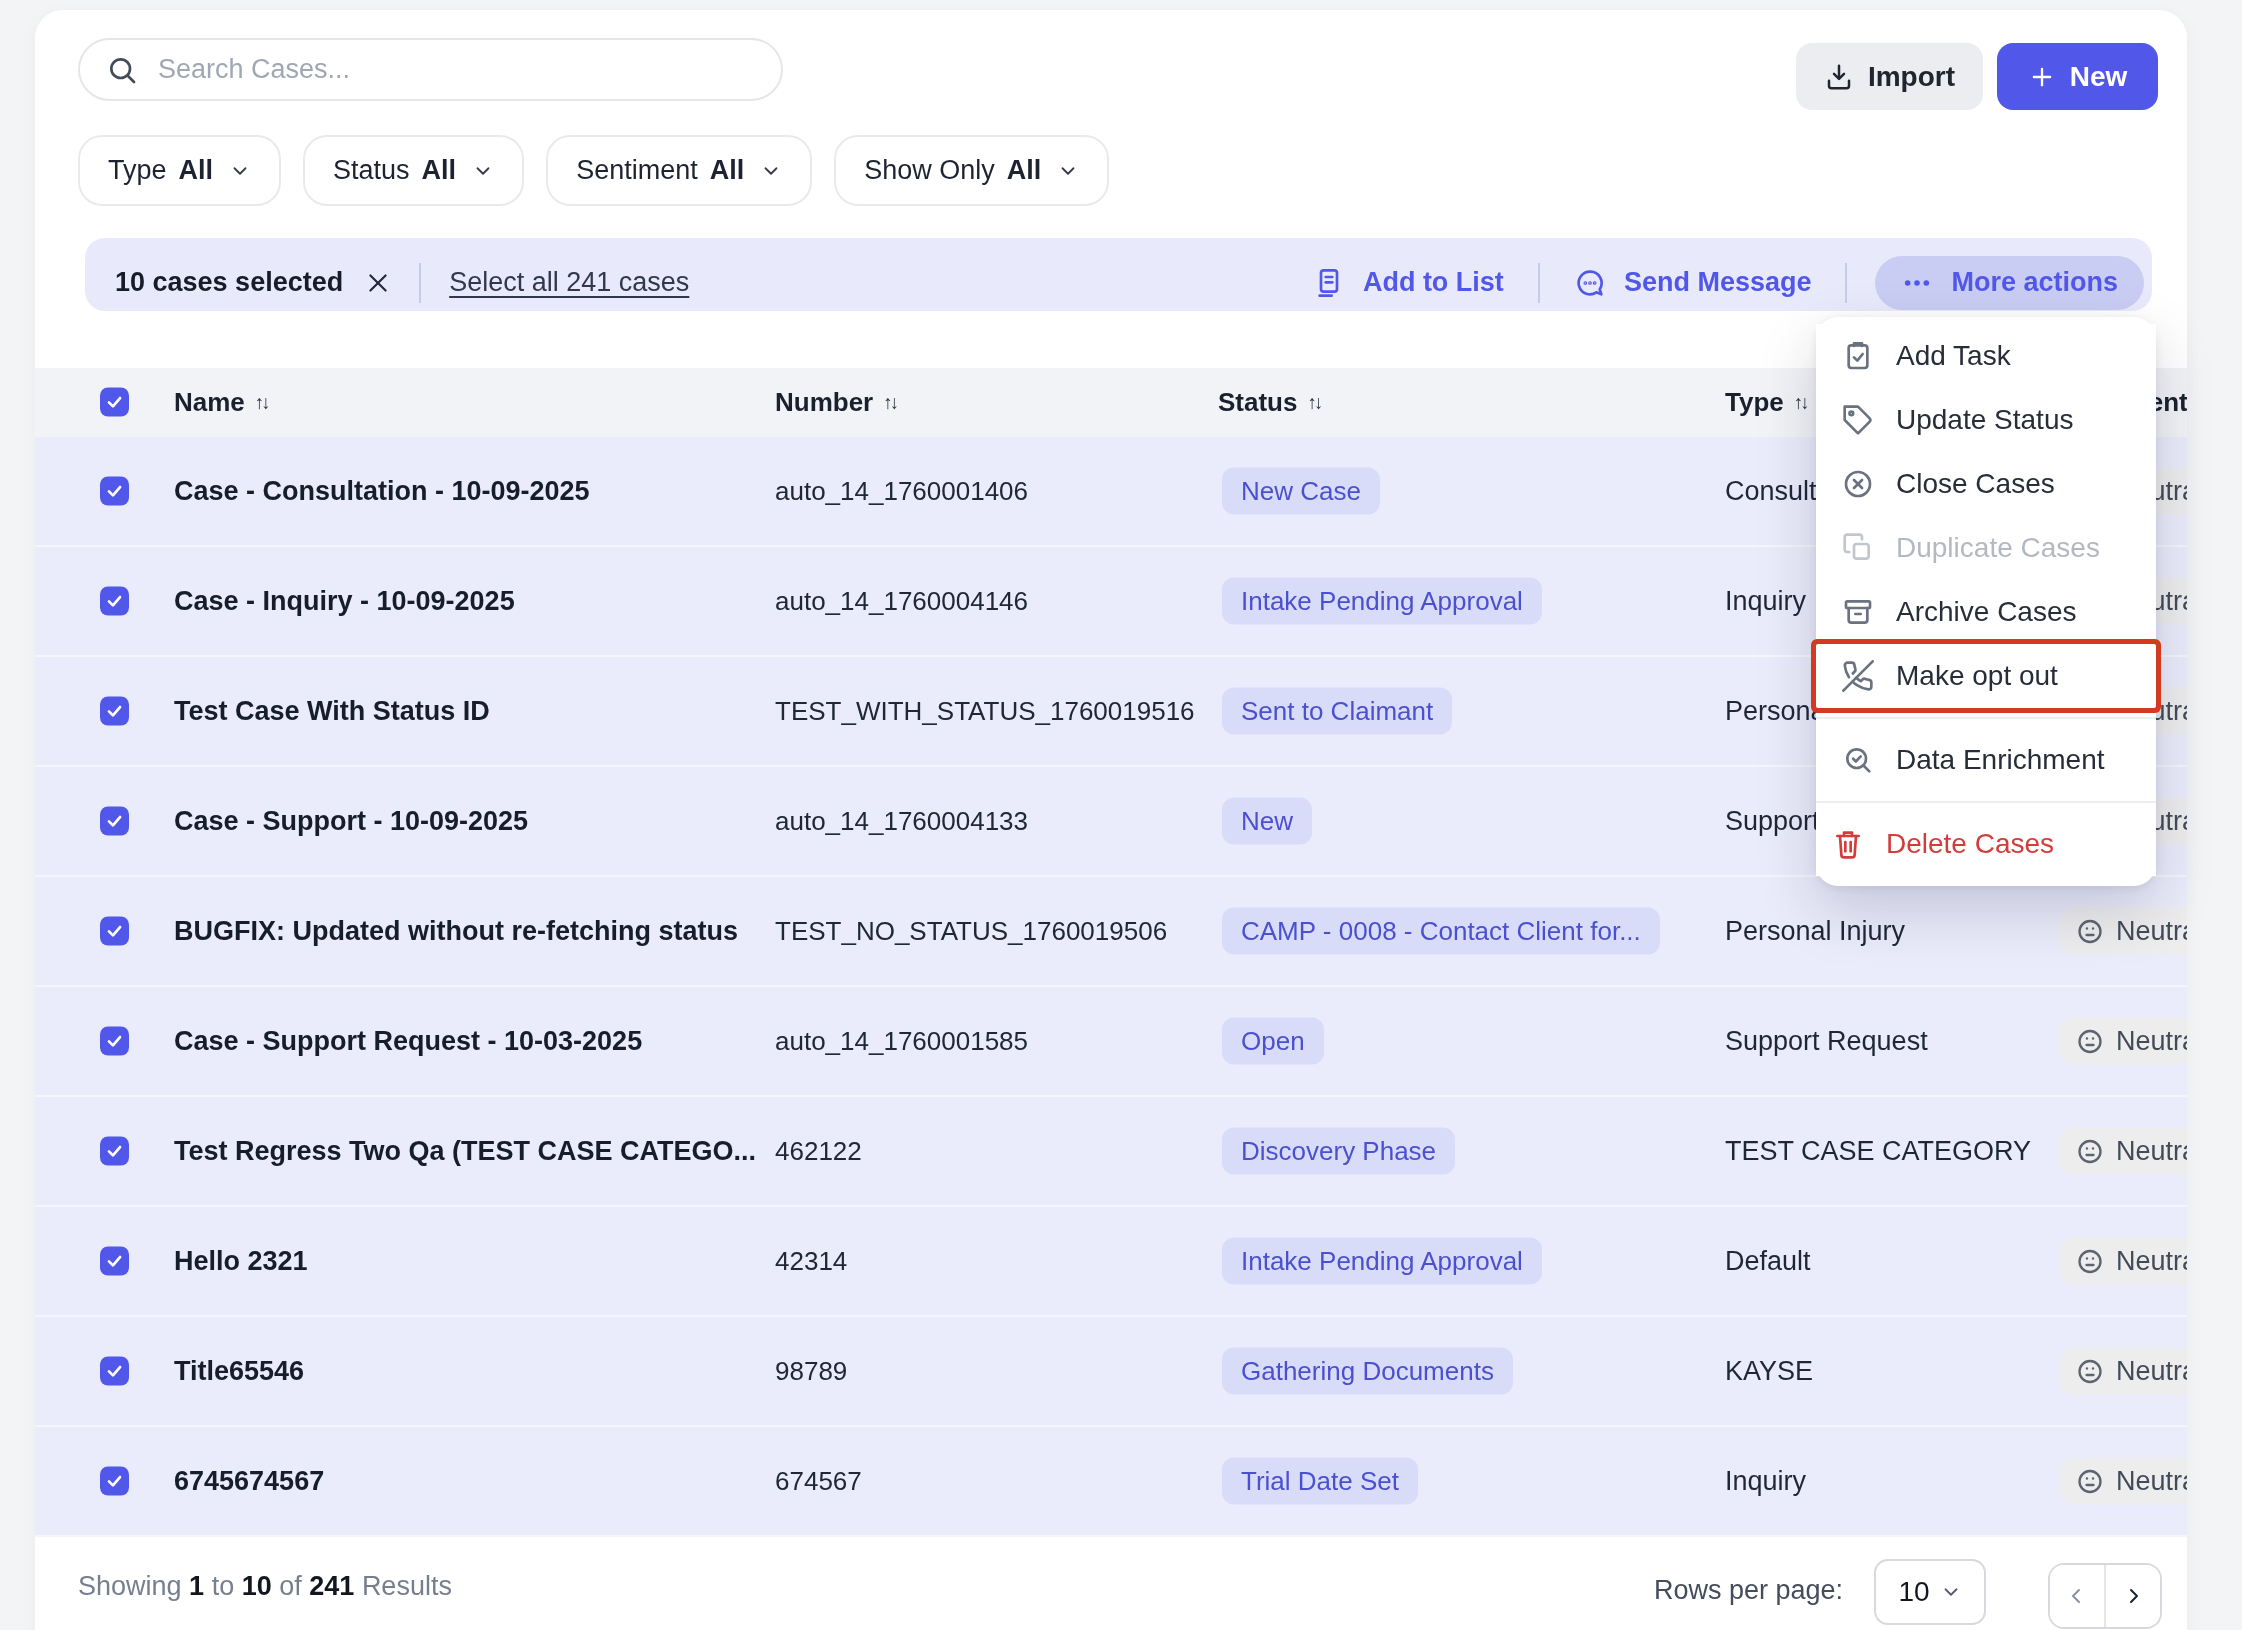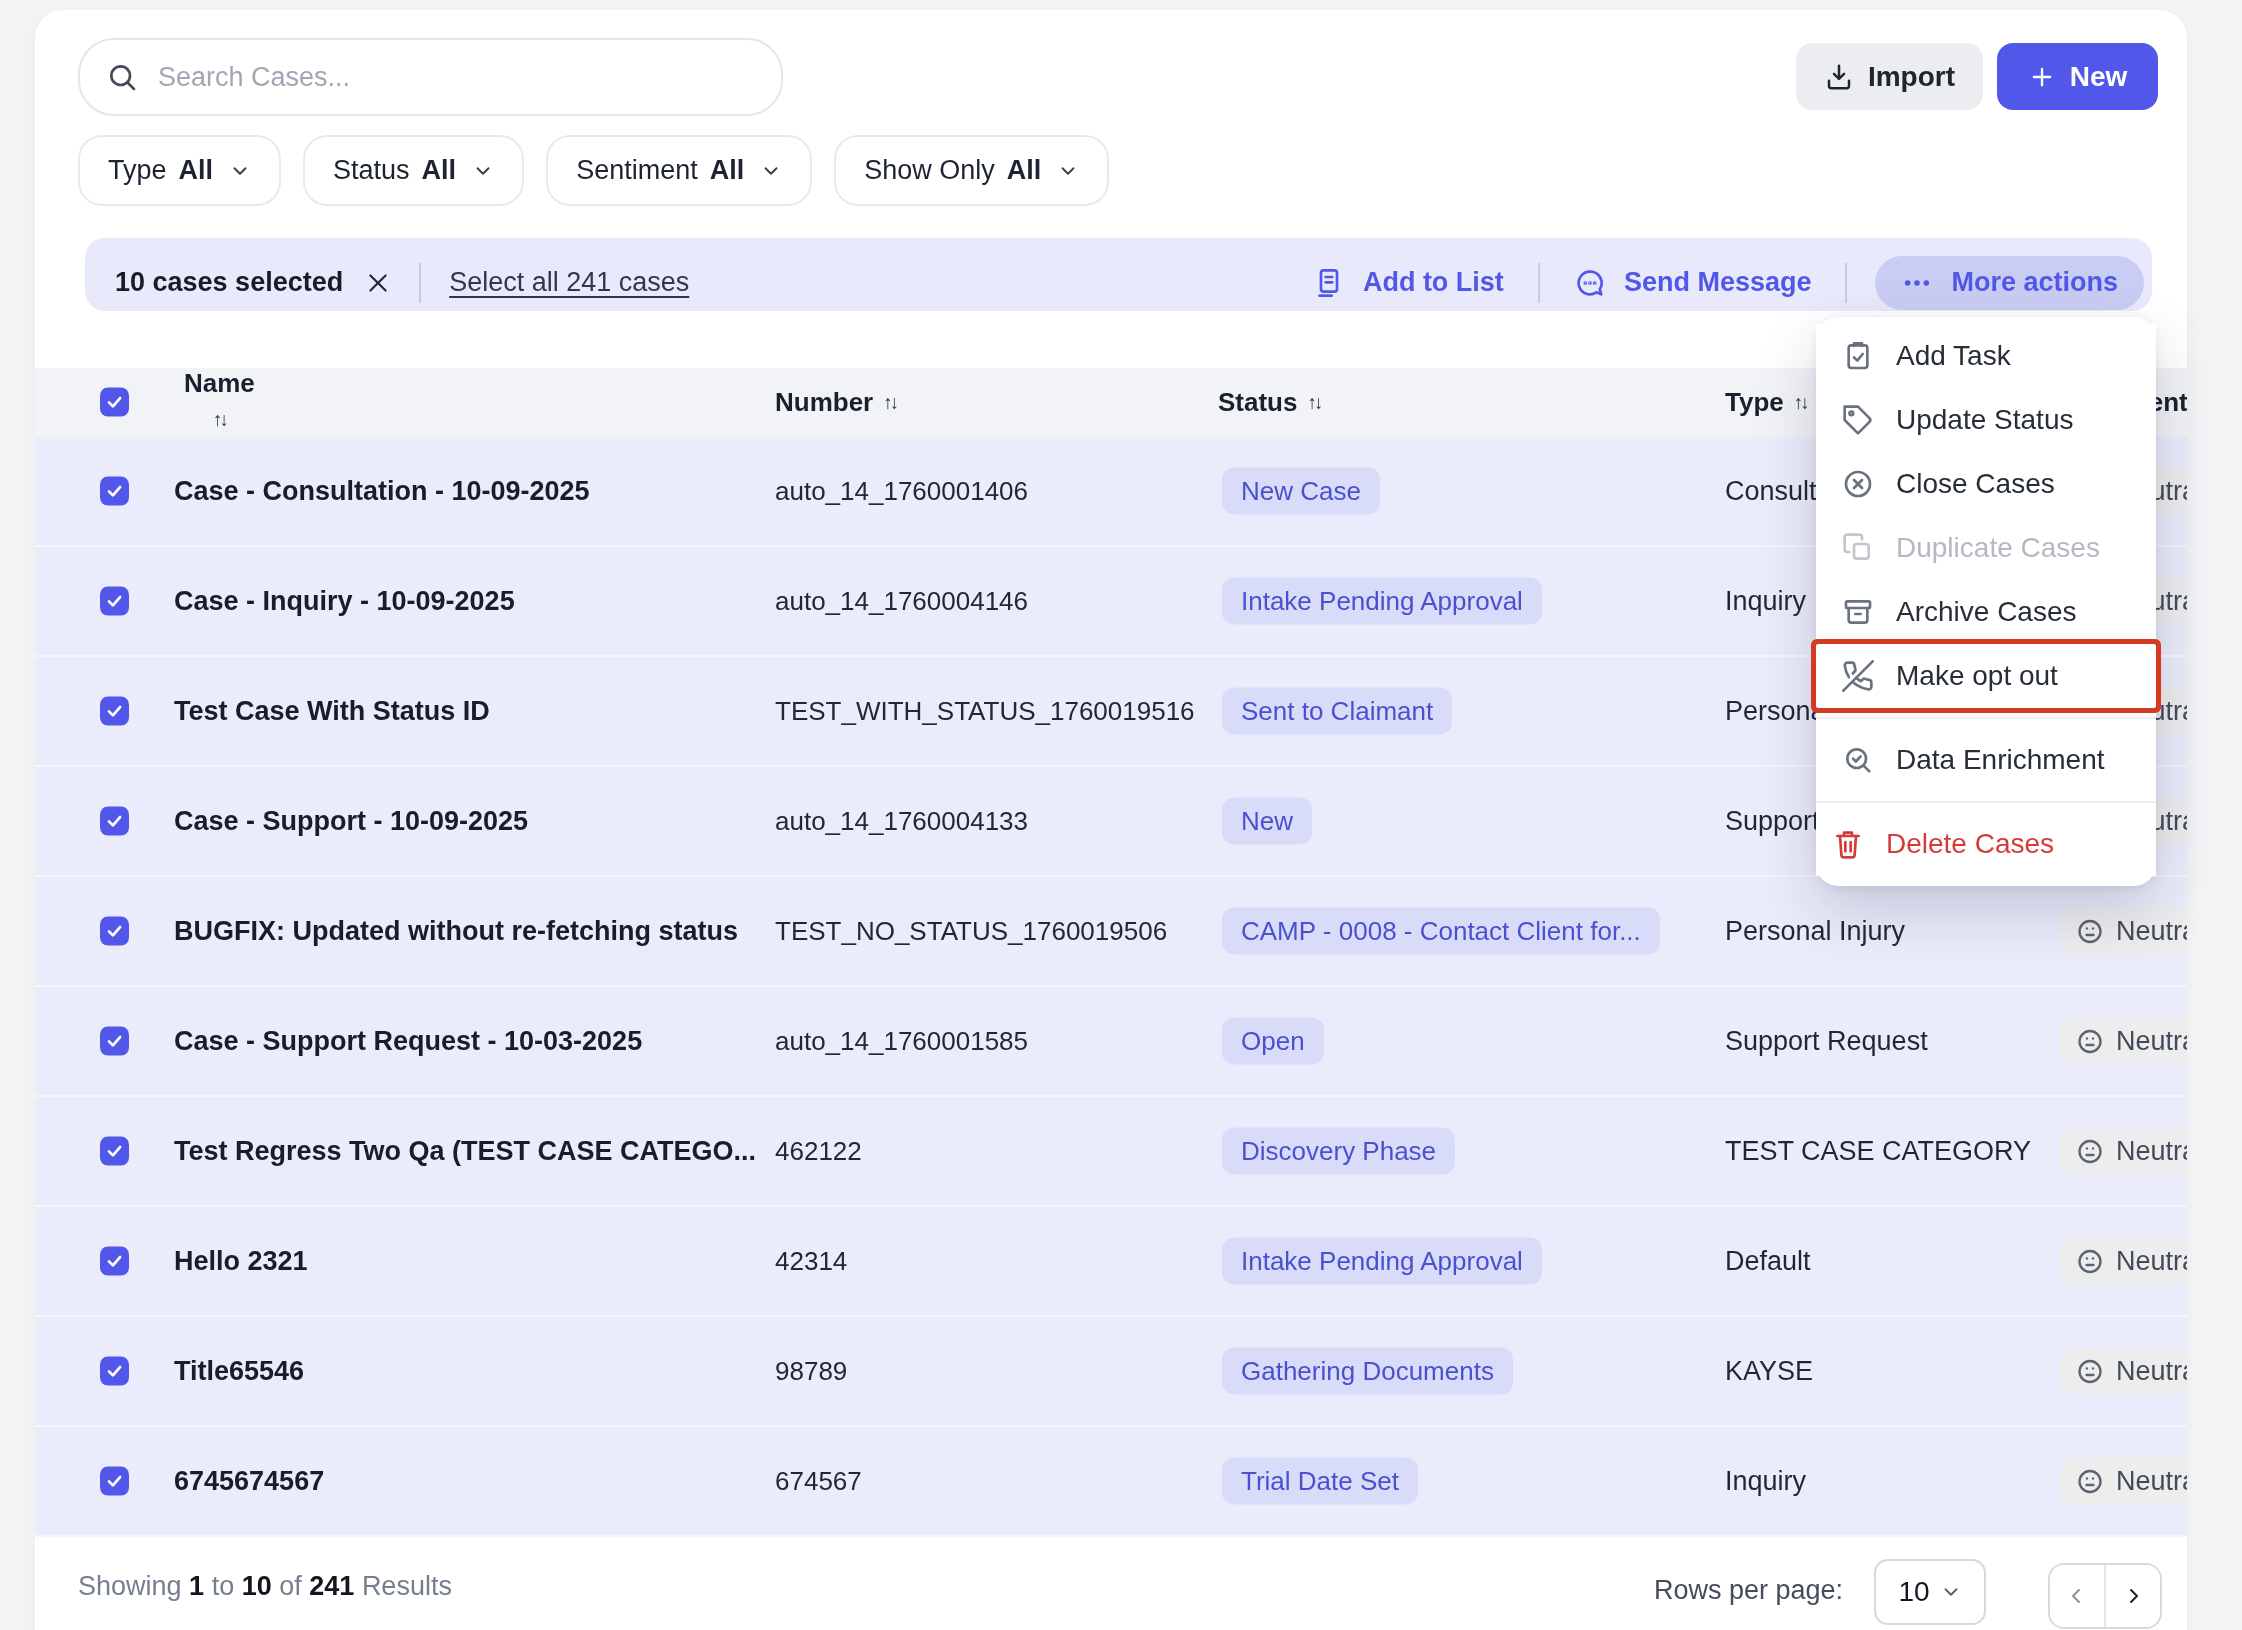--- a/index.html
+++ b/index.html
@@ -12,21 +12,21 @@
   }
   .card {
     position:absolute; left:35px; top:10px; width:2152px; height:1660px;
     background:#fff; border-radius:28px; overflow:hidden;
     box-shadow:0 4px 18px rgba(20,25,50,.04);
   }
   svg { display:block; }
 
   
   .search-box {
-    position:absolute; left:43px; top:28px; width:705px; height:78px;
+    position:absolute; left:43px; top:28px; width:705px; height:63px;
     border:2px solid #e4e6eb; border-radius:36px;
     display:flex; align-items:center; padding:0 26px; gap:20px; background:#fff;
   }
   .search-box svg { width:32px; height:32px; color:#434b59; }
   .search-box input {
     border:none; outline:none; font-family:inherit;
     font-size:27px; color:#1a2130; flex:1; background:transparent;
   }
   .search-box input::placeholder { color:#a0a7b3; }
   .btn-import {
@@ -81,21 +81,21 @@
   }
 
   
   .thead {
     position:absolute; left:0; top:358px; width:100%; height:69px;
     background:var(--header_row_bg,#f2f3f6);
   }
   .th { position:absolute; top:0; height:69px; display:flex; align-items:center; gap:10px;
         font-size:26px; font-weight:700; color:#1a202e; cursor:pointer; }
   .sort { font-size:19px; color:#2f3745; letter-spacing:-3px; font-weight:400; }
-  .c-name   { left:149px;flex-direction:column; }
+  .c-name   { left:139px; }
   .c-number { left:740px; }
   .c-status { left:1183px;}
   .c-type   { left:1690px;}
   .c-sent   { left:2027px;}
 
   .rows { position:absolute; left:0; top:427px; width:100%; }
   .row {
     position:relative; width:100%; height:110px;
     background:var(--row_bg,#eaecfb); border-bottom:2px solid #f5f6fb;
   }

